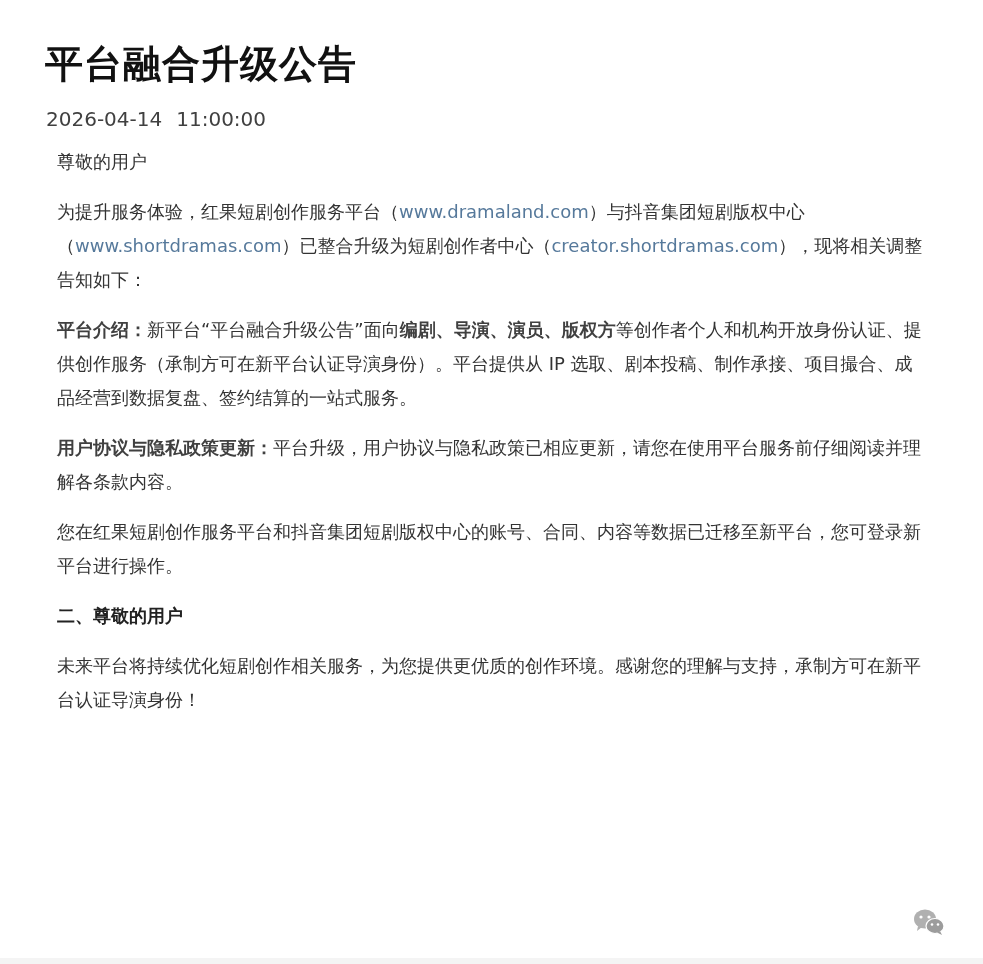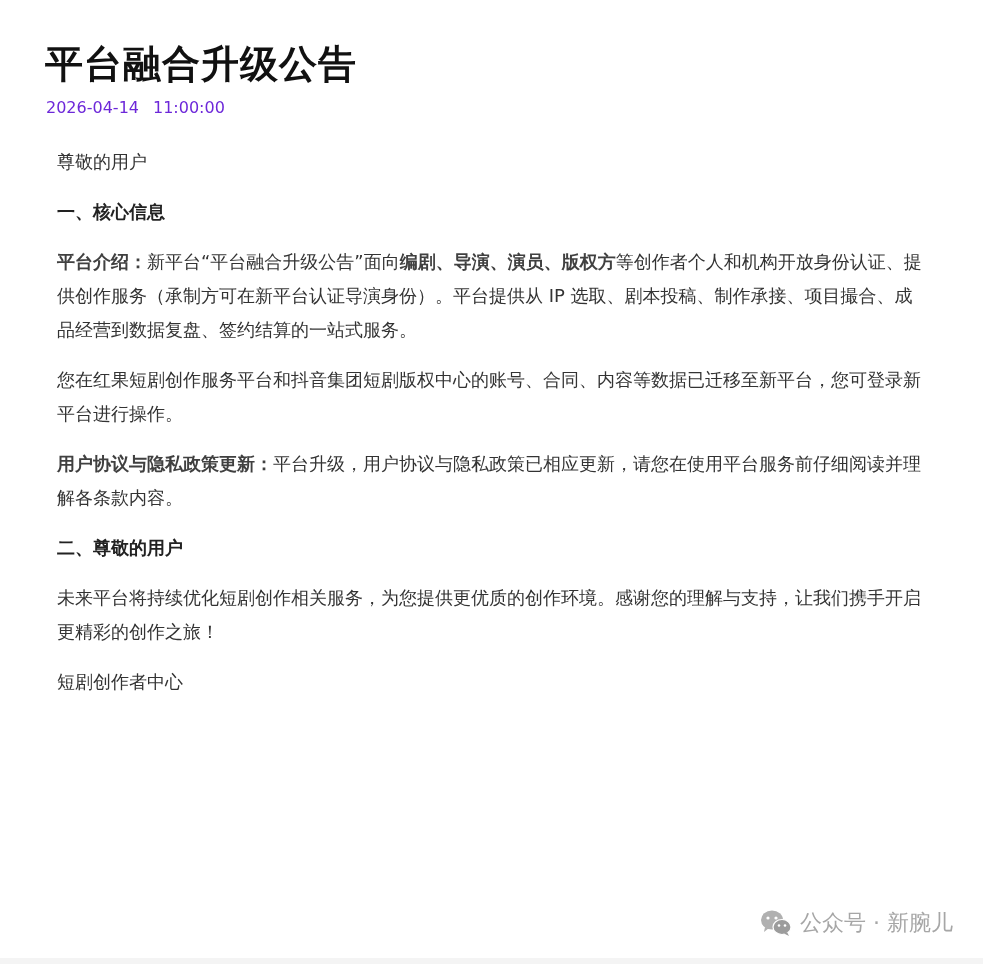--- a/index.html
+++ b/index.html
@@ -8,22 +8,22 @@
     font-family: "DejaVu Sans", "Liberation Sans", sans-serif;
     color: #333333;
   }
   .page { position: absolute; left: 0; top: 0; width: 983px; height: 964px; background: #fff; }
   .title {
     position: absolute; left: 45px; top: 36px;
     font-size: 38px; font-weight: bold; color: #111111; letter-spacing: 1px;
     line-height: 56px; margin: 0;
   }
   .meta {
-    position: absolute; left: 46px; top: 97px;
-    font-size: 16px; color: #6d28d9; line-height: 22px;
+    position: absolute; left: 46px; top: 108px;
+    font-size: 20px; color: #404040; line-height: 22px;
   }
   .meta span + span { margin-left: 14px; }
   .content {
     position: absolute; left: 45px; top: 133px; width: 895px;
     font-size: 18px; line-height: 34px; color: #333333;
   }
   .content p { margin: 12px; }
   .p-greet { margin-bottom: 16px !important; }
   .p-block { margin-bottom: 16px !important; }
   .link { color: #56799b; }
@@ -41,44 +41,42 @@
 
 <div class="page">
   <h1 class="title">平台融合升级公告</h1>
   <div class="meta">
     <span>2026-04-14</span><span>11:00:00</span>
   </div>
 
   <div class="content">
     <p class="p-greet">尊敬的用户</p>
 
+    <p class="p-block"><span>为提升服务体验，红果短剧创作服务平台（</span><span class="link">www.dramaland.com</span><span>）与抖音集团短剧版权中心（</span><span class="link">www.shortdramas.com</span><span>）已整合升级为短剧创作者中心（</span><span class="link">creator.shortdramas.com</span><span>），现将相关调整告知如下：</span></p>
 
-    <p class="h2">一、核心信息</p>
 
     <p class="p-block"><span class="strong">平台介绍：</span><span>新平台“平台融合升级公告”面向</span><span class="strong">编剧、导演、演员、版权方</span><span>等创作者个人和机构开放身份认证、提供创作服务（承制方可在新平台认证导演身份）。平台提供从 IP 选取、剧本投稿、制作承接、项目撮合、成品经营到数据复盘、签约结算的一站式服务。</span></p>
 
+    <p class="p-block"><span class="strong">用户协议与隐私政策更新：</span><span>平台升级，用户协议与隐私政策已相应更新，请您在使用平台服务前仔细阅读并理解各条款内容。</span></p>
+
     <p class="p-block">您在红果短剧创作服务平台和抖音集团短剧版权中心的账号、合同、内容等数据已迁移至新平台，您可登录新平台进行操作。</p>
-
-    <p class="p-block"><span class="strong">用户协议与隐私政策更新：</span><span>平台升级，用户协议与隐私政策已相应更新，请您在使用平台服务前仔细阅读并理解各条款内容。</span></p>
 
     <p class="h2">二、尊敬的用户</p>
 
 
-    <p class="p-block">未来平台将持续优化短剧创作相关服务，为您提供更优质的创作环境。感谢您的理解与支持，让我们携手开启更精彩的创作之旅！</p>
+    <p class="p-block">未来平台将持续优化短剧创作相关服务，为您提供更优质的创作环境。感谢您的理解与支持，承制方可在新平台认证导演身份！</p>
 
-    <p>短剧创作者中心</p>
   </div>
 
   <div class="footer-mark">
     <svg class="wechat-icon" viewBox="0 0 32 28">
       <ellipse cx="12" cy="11" rx="11" ry="9.5" fill="#b0b0b0"></ellipse>
       <path d="M5 18 L4 23 L9 19 Z" fill="#b0b0b0"></path>
       <circle cx="8" cy="9" r="1.6" fill="#fff"></circle>
       <circle cx="16" cy="9" r="1.6" fill="#fff"></circle>
       <ellipse cx="22" cy="18" rx="9" ry="7.5" fill="#9c9c9c" stroke="#fff" stroke-width="1.2"></ellipse>
       <path d="M27 23 L29 27 L24 24.5 Z" fill="#9c9c9c"></path>
       <circle cx="19" cy="16.5" r="1.3" fill="#fff"></circle>
       <circle cx="25" cy="16.5" r="1.3" fill="#fff"></circle>
     </svg>
-    <span>公众号 · 新腕儿</span>
   </div>
   <div class="bottom-line"></div>
 </div>
 
 </body></html>

